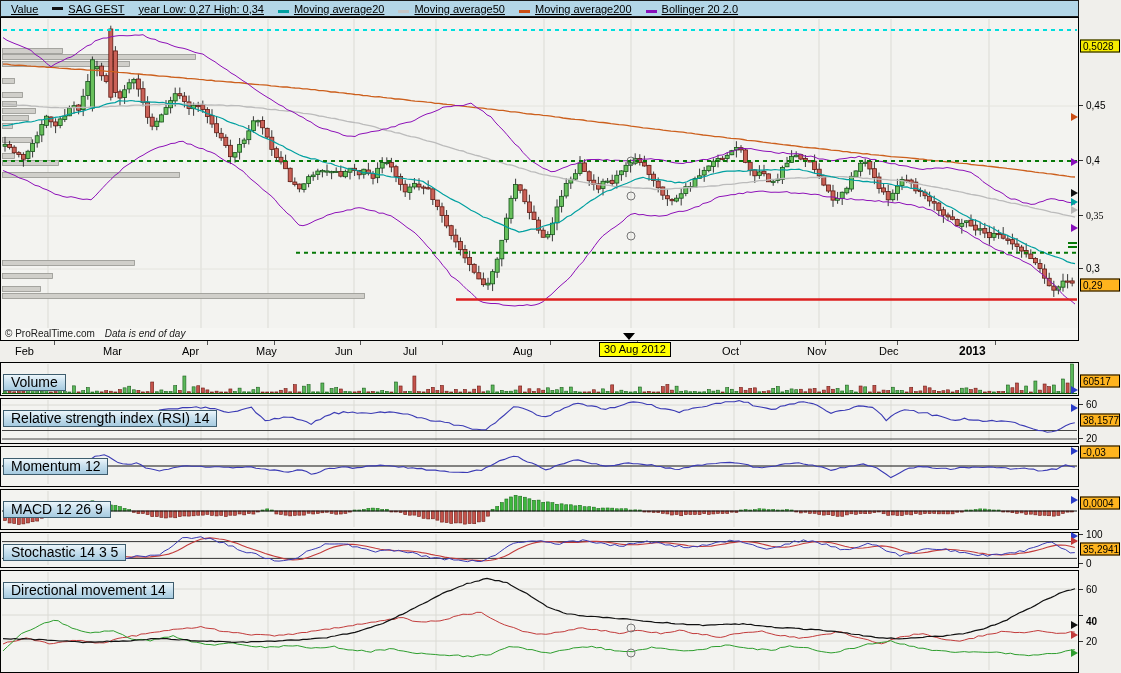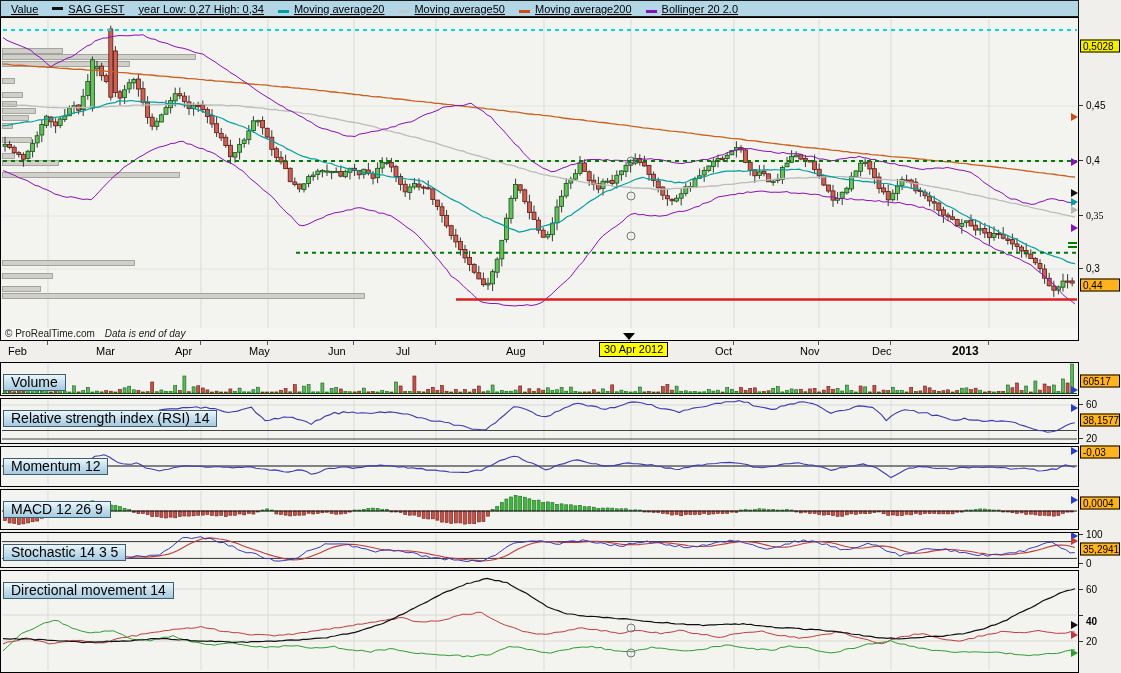--- a/index.html
+++ b/index.html
@@ -7,21 +7,21 @@
   body { position:relative; background:#f0efeb; font-family:"Liberation Sans",sans-serif; overflow:hidden; color:#000; }
   #toolbar { position:absolute; left:0; top:0; width:1079px; height:17px; background:#b3d6e7;
              border:1px solid #1a1a1a; display:flex; align-items:center; font-size:11px; padding:0 10px; white-space:nowrap;text-decoration:underline; }
   .tb-text { margin-right:14px; }
   .swatch { display:inline-block; width:11px; height:3px; margin-right:5px; }
   .panel { position:absolute; left:0; width:1079px; background:#f3f3f0; border:1px solid #000; }
   #main-panel { top:17px; height:324px; }
   #copyright { position:absolute; left:0; bottom:0; width:100%; height:12px; font-size:10px; padding-left:4px;
                background:#f6f6f3; color:#1a1a1a; line-height:12px; }
   #copyright .note { font-style:italic; margin-left:10px; }
-  #xaxis { position:absolute; top:341px; left:0; width:1079px; height:21px; font-size:11px; }
+  #xaxis { position:absolute; top:341px; left:7px; width:1079px; height:21px; font-size:11px; }
   .month { position:absolute; top:4px; }
   .month.bold { font-weight:bold; font-size:12px; top:3px; }
   .xtick { position:absolute; top:0; width:1px; height:4px; background:#555; }
   #date-label { position:absolute; left:599px; top:342px; background:#ffff00; border:1px solid #000;
                 font-size:11px; line-height:13px; padding:0 4px; z-index:5; }
   #date-marker { position:absolute; left:623px; top:333px; width:0; height:0;
                  border-left:6px solid transparent; border-right:6px solid transparent; border-top:7px solid #000; z-index:5; }
   #p-volume { top:362px; height:34px; }
   #p-rsi    { top:398px; height:46px; }
   #p-mom    { top:446px; height:41px; }
@@ -589,21 +589,21 @@
     <div class="month" style="left: 237px; margin-left: 12px;">May</div>
     <div class="month" style="left: 328px;">Jun</div>
     <div class="month" style="left: 396px;">Jul</div>
     <div class="month" style="left: 506px;">Aug</div>
     <div class="month" style="left: 715px;">Oct</div>
     <div class="month" style="left: 800px;">Nov</div>
     <div class="month" style="left: 872px;">Dec</div>
     <div class="month bold" style="left: 952px;">2013</div>
   </div>
 <div id="date-marker"></div>
-<div id="date-label">30 Apr 2012</div>
+<div id="date-label">30 Aug 2012</div>
 
 <div class="panel" id="p-volume">
   <svg id="svg-volume" width="1077" height="32">
       <line x1="47" y1="1" x2="47" y2="30" stroke="#dbdbd5" stroke-width="1"></line>
       <line x1="200" y1="1" x2="200" y2="30" stroke="#dbdbd5" stroke-width="1"></line>
       <line x1="267" y1="1" x2="267" y2="30" stroke="#dbdbd5" stroke-width="1"></line>
       <line x1="353" y1="1" x2="353" y2="30" stroke="#dbdbd5" stroke-width="1"></line>
       <line x1="435" y1="1" x2="435" y2="30" stroke="#dbdbd5" stroke-width="1"></line>
       <line x1="543" y1="1" x2="543" y2="30" stroke="#dbdbd5" stroke-width="1"></line>
       <line x1="630" y1="1" x2="630" y2="30" stroke="#dbdbd5" stroke-width="1"></line>
@@ -1203,21 +1203,21 @@
     <div class="tick-label" style="top: 517px;">100</div>
     <div class="tick-mark" style="top: 546px;"></div>
     <div class="tick-label" style="top: 546px;">0</div>
     <div class="tick-mark" style="top: 572px;"></div>
     <div class="tick-label" style="top: 572px;">60</div>
     <div class="tick-mark" style="top: 598px;"></div>
     <div class="tick-label" style="top: 604px; font-weight: bold;">40</div>
     <div class="tick-mark" style="top: 624px;"></div>
     <div class="tick-label" style="top: 624px;">20</div>
     <div class="vbox" style="top: 29px; background: rgb(246, 236, 0);">0,5028</div>
-    <div class="vbox" style="top: 268px; background: rgb(255, 180, 30);">0,44</div>
+    <div class="vbox" style="top: 268px; background: rgb(255, 180, 30);">0,29</div>
     <div class="vbox" style="top: 364px; background: rgb(255, 180, 30);">60517</div>
     <div class="vbox" style="top: 403px; background: rgb(255, 180, 30);">38,1577</div>
     <div class="vbox" style="top: 435px; background: rgb(255, 180, 30);">-0,03</div>
     <div class="vbox" style="top: 486px; background: rgb(255, 180, 30);">0,0004</div>
     <div class="vbox" style="top: 532px; background: rgb(255, 180, 30);">35,2941</div>
   </div>
 
 <div class="marker-arrow" style="top: 117px; border-left-color: rgb(204, 79, 20);"></div>
 <div class="marker-arrow" style="top: 162px; border-left-color: rgb(136, 16, 187);"></div>
 <div class="marker-arrow" style="top: 193px; border-left-color: rgb(17, 17, 17);"></div>

